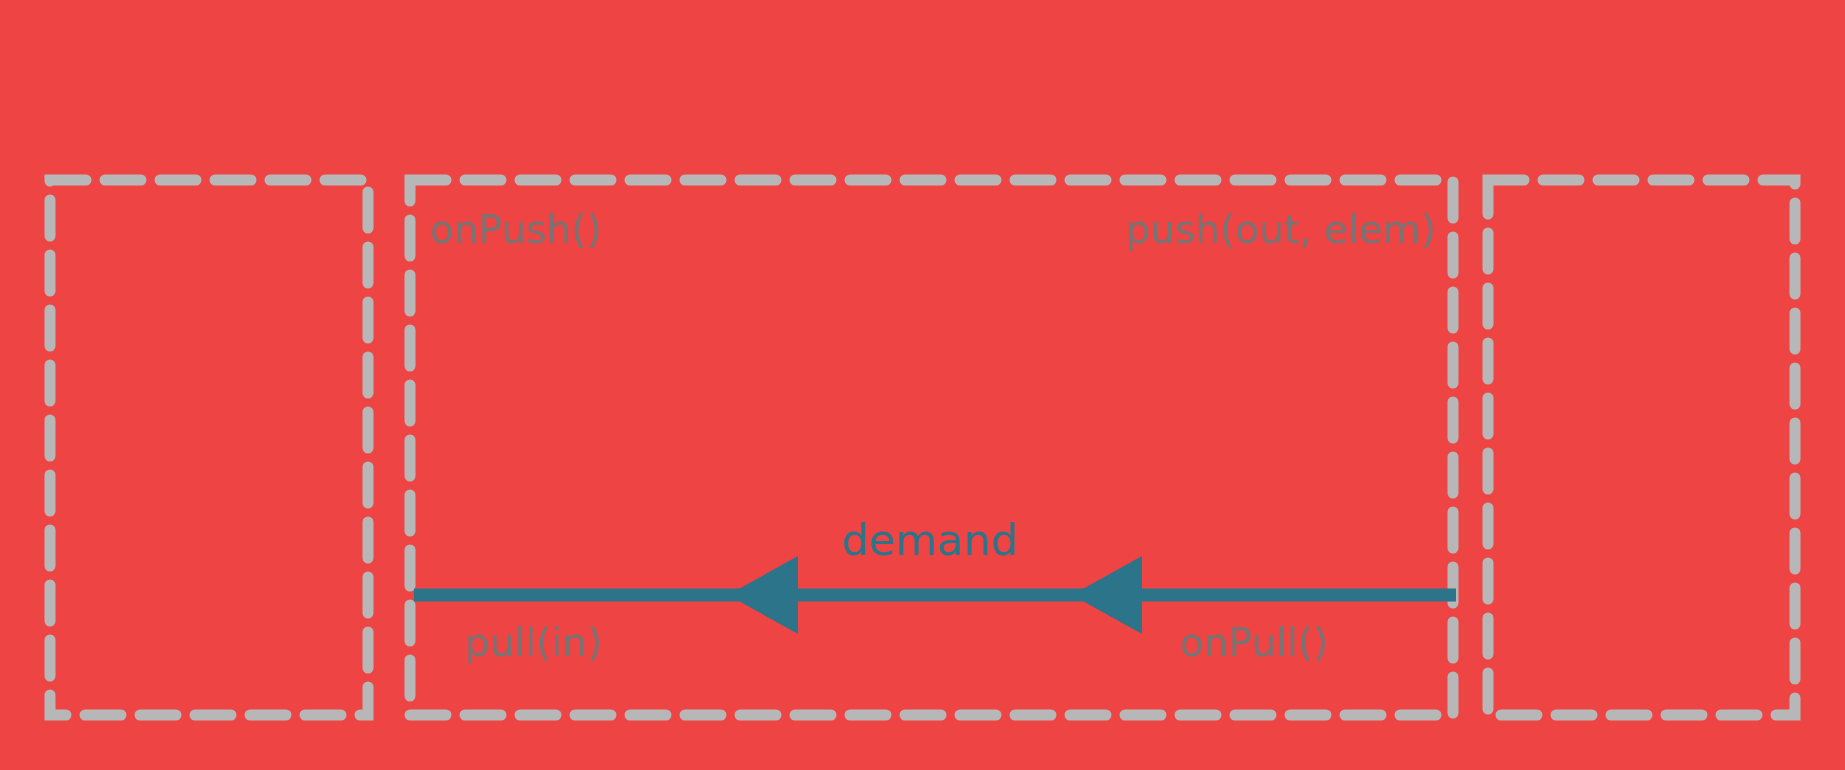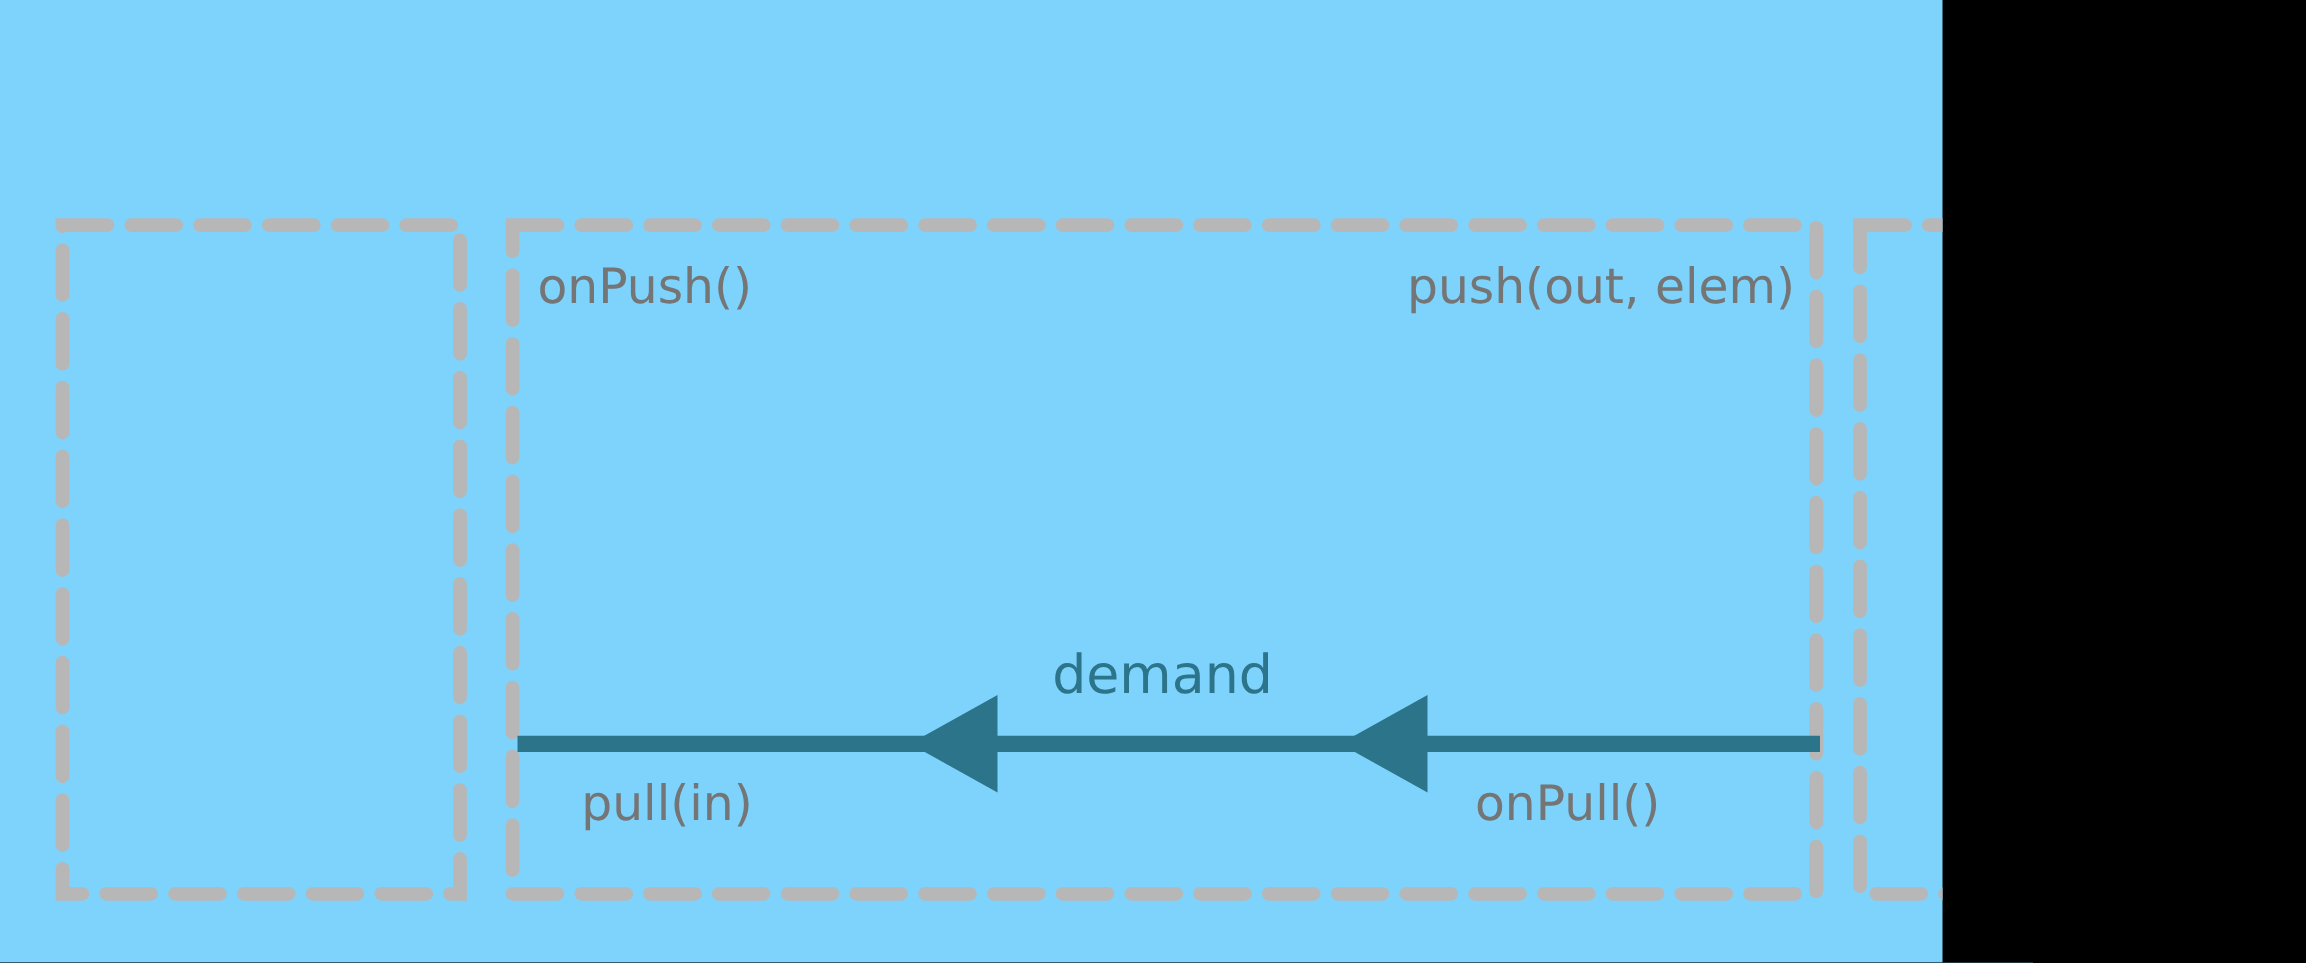--- a/index.html
+++ b/index.html
@@ -3,23 +3,23 @@
 <meta charset="utf-8">
 <title>Akka Streams Demand Diagram</title>
 <style>
   html, body {
     margin: 0;
     padding: 0;
     background: #000000;
   }
   #stage {
     position: relative;
-    width: 1554px;
+    width: 1845px;
     height: 770px;
-    background: #7dd3fc;
+    background: #ef4444;
     overflow: hidden;
     font-family: "DejaVu Sans", "Liberation Sans", sans-serif;
   }
   #diagram-svg {
     position: absolute;
     left: 0;
     top: 0;
     width: 1845px;
     height: 770px;
     display: block;

